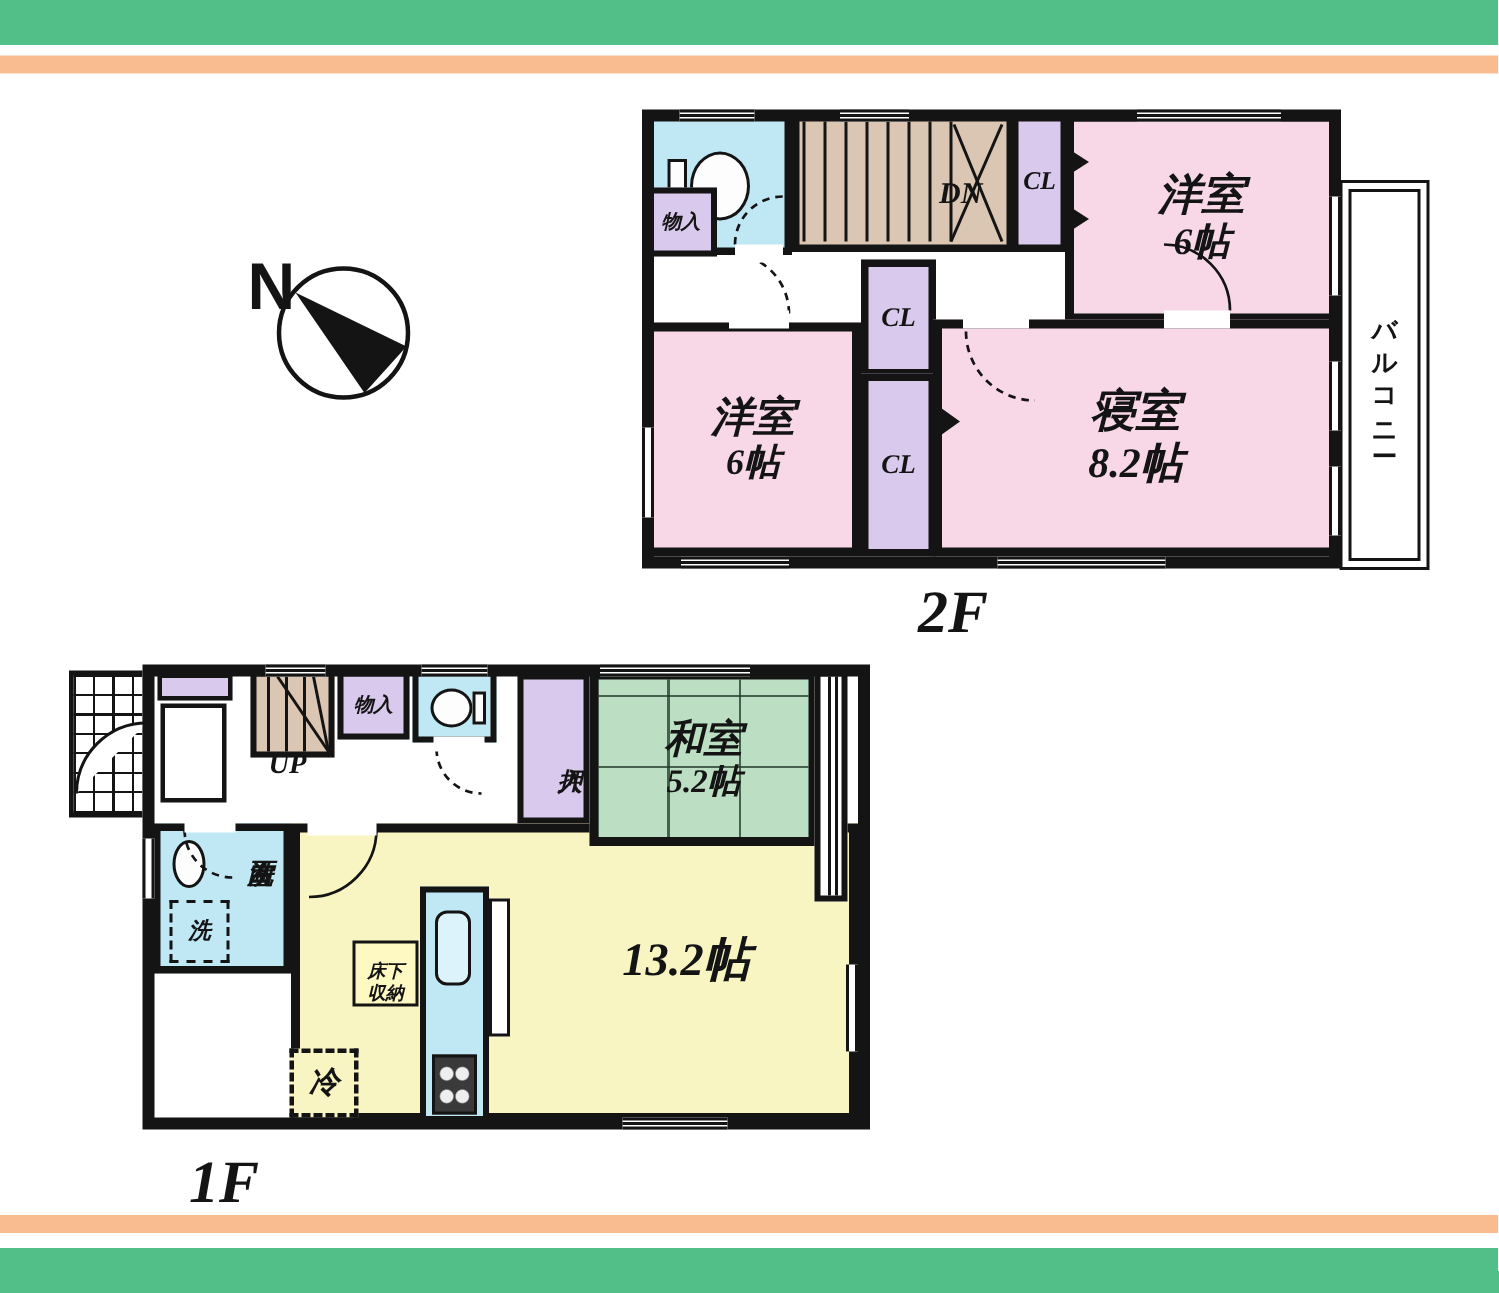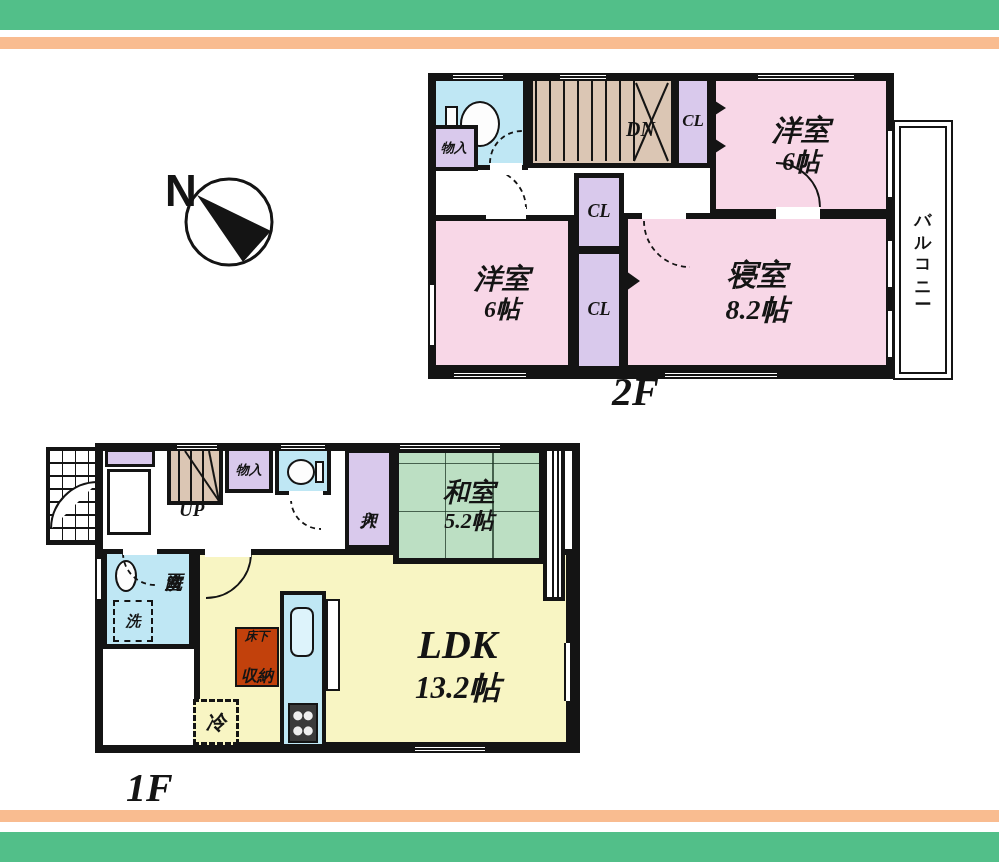--- a/index.html
+++ b/index.html
@@ -4,21 +4,21 @@
 <title>Floor Plan</title>
 <style>
   html,body{margin:0;padding:0;background:#fff;}
   #canvas{position:relative;width:999px;height:862px;background:#fff;overflow:hidden;
           font-family:"Liberation Serif","DejaVu Serif",serif;color:#141414;}
   .abs{position:absolute;}
   .stripe{position:absolute;left:0;width:999px;}
   .plan{position:absolute;background:#fff;}
   .outline{position:absolute;inset:0;border:8px solid #141414;box-sizing:border-box;z-index:5;pointer-events:none;}
   .room{position:absolute;box-sizing:border-box;display:flex;flex-direction:column;
-        align-items:center;justify-content:center;text-align:center;}
+        justify-content:center;text-align:center;}
   .b6{border:6px solid #141414}.b5{border:5px solid #141414}.b4{border:4px solid #141414}
   .b3{border:3px solid #141414}
   .rname{font-weight:bold;font-style:italic;line-height:1.2;white-space:nowrap;}
   .win-h{position:absolute;background:#fff;border-top:2px solid #141414;border-bottom:2px solid #141414;
          box-sizing:border-box;z-index:6;}
   .win-h::after{content:"";display:block;height:2px;background:#141414;margin-top:1px;}
   .win-v{position:absolute;background:#fff;border-left:2px solid #141414;border-right:2px solid #141414;
          box-sizing:border-box;z-index:6;}
   .gap{position:absolute;background:#fff;z-index:6;}
   .vtext{writing-mode:vertical-rl;text-orientation:upright;}
@@ -117,21 +117,21 @@
 
     <div class="outline"></div>
   </div>
 
   <div class="abs" style="left:893px;top:120px;width:60px;height:260px;border:2.5px solid #141414;box-sizing:border-box;background:#fff;z-index:1;">
     <div class="abs" style="inset:4px;border:2px solid #141414;display:flex;align-items:center;justify-content:center;">
       <span class="vtext" style="font-size:17px;font-weight:bold;letter-spacing:4px;">バルコニー</span>
     </div>
   </div>
 
-  <div class="floorlabel" style="left:612px;top:368px;text-align:right;">2F</div>
+  <div class="floorlabel" style="left:612px;top:384px;text-align:right;">2F</div>
 
   <div class="abs" style="left:46px;top:447px;width:52px;height:98px;border:3px solid #141414;box-sizing:border-box;background:#fff;
        background-image:repeating-linear-gradient(0deg,#141414 0 1.5px,transparent 1.5px 13px),repeating-linear-gradient(90deg,#141414 0 1.5px,transparent 1.5px 13px);"></div>
   <svg class="abs" style="left:46px;top:478px;z-index:2;" width="60" height="70" viewBox="0 0 60 70">
     <path d="M 52 4 A 47 47 0 0 0 5 51" fill="#fff" stroke="#141414" stroke-width="2"></path>
   </svg>
 
   <div class="plan" style="left:95px;top:443px;width:485px;height:310px;">
 
     <div class="room b3" style="left:10px;top:6px;width:50px;height:18px;background:#d9c9ec;"></div>
@@ -144,21 +144,20 @@
     <div class="room b4" style="left:180px;top:4px;width:56px;height:48px;background:#bfe7f4;">
       <div class="icon-part" style="left:8px;top:8px;width:28px;height:26px;border-radius:50%;"></div>
       <div class="icon-part" style="left:36px;top:10px;width:9px;height:22px;"></div>
     </div>
     <div class="room b4" style="left:250px;top:6px;width:48px;height:100px;background:#d9c9ec;">
       <span class="vtext rname" style="font-size:16px;">押入</span>
     </div>
 
     <div class="room b6" style="left:99px;top:106px;width:378px;height:199px;background:#f8f5c3;z-index:1;"></div>
     <div class="abs" style="left:255px;top:178px;width:215px;text-align:center;z-index:3;">
-      <div class="rname" style="font-size:40px;">LDK</div>
       <div class="rname" style="font-size:31px;font-style:italic;">13.2帖</div>
     </div>
 
     <div class="room b6" style="left:298px;top:4px;width:152px;height:117px;z-index:2;background:#bcdfc3;
          background-image:repeating-linear-gradient(90deg,transparent 0 46px,rgba(30,55,38,.75) 46px 47.5px),repeating-linear-gradient(0deg,transparent 0 46px,rgba(30,55,38,.75) 46px 47.5px);">
       <span class="rname" style="font-size:26px;">和室</span>
       <span class="rname" style="font-size:22px;">5.2帖</span>
     </div>
     <div class="abs" style="left:448px;top:4px;width:22px;height:154px;border:4px solid #141414;box-sizing:border-box;background:#fff;
          background-image:linear-gradient(90deg,transparent 5px,#141414 5px,#141414 7px,transparent 7px,transparent 10px,#141414 10px,#141414 12px,transparent 12px);z-index:3;"></div>
@@ -171,24 +170,24 @@
       </div>
     </div>
 
     <div class="abs" style="left:185px;top:148px;width:46px;height:157px;border:4px solid #141414;box-sizing:border-box;background:#bfe7f4;z-index:3;">
       <div class="abs" style="left:6px;top:12px;width:24px;height:50px;background:#ddf3fb;border:2px solid #141414;border-radius:8px;box-sizing:border-box;"></div>
       <div class="abs" style="left:4px;top:108px;width:30px;height:40px;background:#3a3a3a;border:2px solid #141414;box-sizing:border-box;
            background-image:radial-gradient(circle 5px at 30% 30%,#eee 4px,transparent 5px),radial-gradient(circle 5px at 70% 30%,#eee 4px,transparent 5px),radial-gradient(circle 5px at 30% 72%,#eee 4px,transparent 5px),radial-gradient(circle 5px at 70% 72%,#eee 4px,transparent 5px);"></div>
     </div>
     <div class="abs" style="left:231px;top:156px;width:14px;height:92px;background:#fff;border:2px solid #141414;box-sizing:border-box;z-index:3;"></div>
 
-    <div class="abs" style="left:140px;top:184px;width:44px;height:60px;background:#c2410c;border:2px solid #141414;box-sizing:border-box;z-index:3;
-         display:flex;flex-direction:column;align-items:center;justify-content:space-between;">
+    <div class="abs" style="left:140px;top:184px;width:44px;height:44px;background:#fef9c3;border:2px solid #141414;box-sizing:border-box;z-index:3;
+         display:flex;flex-direction:column;align-items:center;justify-content:flex-end;">
       <span class="rname" style="font-size:12px;">床下</span>
-      <span class="rname" style="font-size:16px;">収納</span>
+      <span class="rname" style="font-size:12px;">収納</span>
     </div>
     <div class="abs" style="left:98px;top:256px;width:46px;height:46px;border:3px dashed #141414;box-sizing:border-box;background:#f8f5c3;z-index:3;
          display:flex;align-items:center;justify-content:center;">
       <span class="rname" style="font-size:20px;">冷</span>
     </div>
 
     <svg class="abs" style="left:0;top:0;z-index:4;" width="485" height="310" viewBox="0 0 485 310">
       <g stroke="#141414" stroke-width="2" fill="none">
         <line x1="84" y1="8" x2="84" y2="58"></line>
           <line x1="96" y1="8" x2="96" y2="58"></line>

